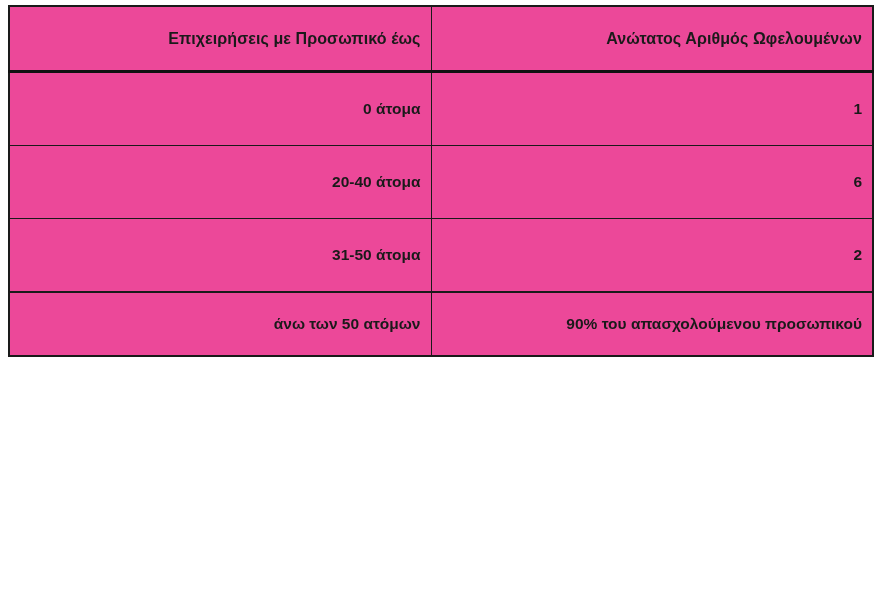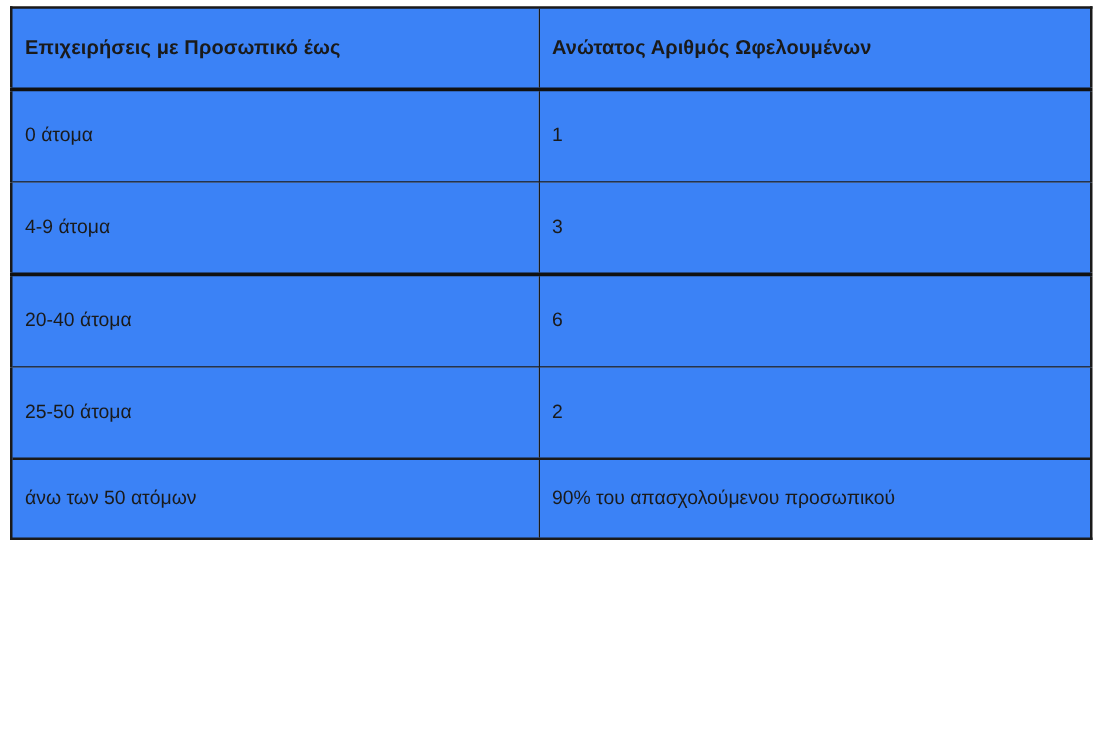--- a/index.html
+++ b/index.html
@@ -27,27 +27,27 @@
     left: 8px;
     top: 5px;
     width: 864px;
   }
   table.benefit-table col.c1 { width: 422px; }
   table.benefit-table col.c2 { width: 442px; }
 
   table.benefit-table td,
   table.benefit-table th {
     border: 1px solid #1a1a1a;
-    text-align: left;
+    text-align: right;
     vertical-align: middle;
     padding: 0 10px;
     font-weight: normal;
     font-size: 15.5px;
     color: #1a1a1a;
-    background: #3b82f6;
+    background: #ec4899;
   }
   
   table.benefit-table thead th {
     height: 63px;
     font-weight: bold;
     font-size: 16px;
     border-bottom-width: 3px;
     border-bottom-color: #111111;
     letter-spacing: 0.1px;
   }
@@ -55,20 +55,21 @@
     border-top-width: 2px;
     border-left-width: 2px;
   }
   table.benefit-table thead th.second {
     border-top-width: 2px;
     border-right-width: 2px;
   }
   
   table.benefit-table tbody td {
     height: 72px;
+    font-weight: bold;
   }
   table.benefit-table tbody td.first { border-left-width: 2px; }
   table.benefit-table tbody td.second { border-right-width: 2px; }
 
   
   table.benefit-table tbody tr.thick-below td {
     border-bottom-width: 3px;
     border-bottom-color: #111111;
   }
   
@@ -106,39 +107,31 @@
     </thead>
     <tbody>
       <tr>
         <td class="first">
           <span class="cell-text">0 άτομα</span>
         </td>
         <td class="second">
           <span class="cell-text">1</span>
         </td>
       </tr>
-      <tr class="thick-below">
-        <td class="first">
-          <span class="cell-text">4-9 άτομα</span>
-        </td>
-        <td class="second">
-          <span class="cell-text">3</span>
-        </td>
-      </tr>
       <tr>
         <td class="first">
           <span class="cell-text">20-40 άτομα</span>
         </td>
         <td class="second">
           <span class="cell-text">6</span>
         </td>
       </tr>
       <tr>
         <td class="first">
-          <span class="cell-text">25-50 άτομα</span>
+          <span class="cell-text">31-50 άτομα</span>
         </td>
         <td class="second">
           <span class="cell-text">2</span>
         </td>
       </tr>
       <tr class="last">
         <td class="first">
           <span class="cell-text">άνω των 50 ατόμων</span>
         </td>
         <td class="second">

